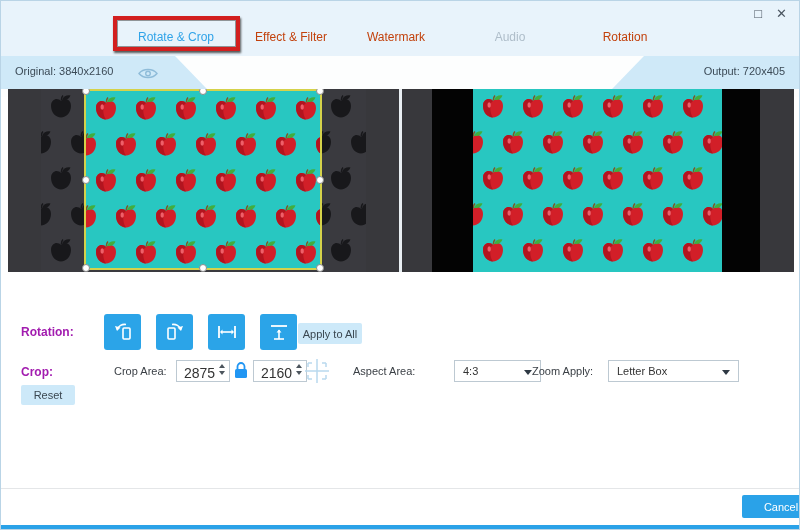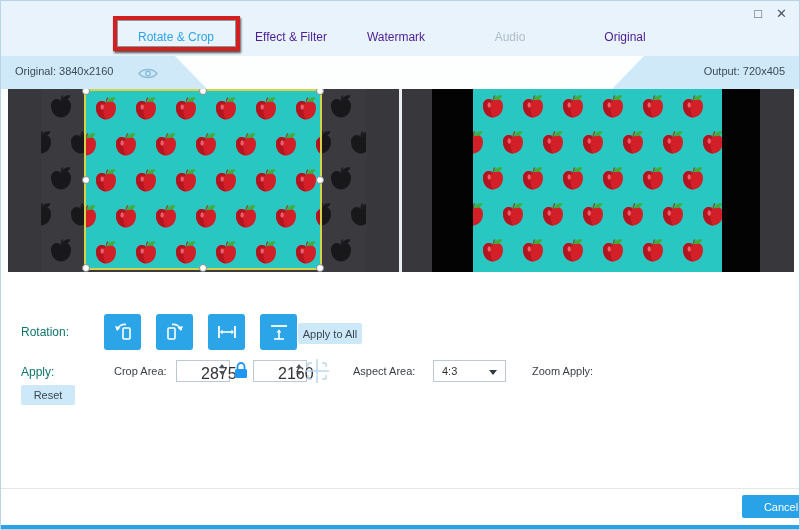--- a/index.html
+++ b/index.html
@@ -4,21 +4,21 @@
 <style>
   * { margin:0; padding:0; box-sizing:border-box; }
   html,body { background:#fff; }
   body { font-family:"Liberation Sans", sans-serif; }
   #app {
     position:relative; width:800px; height:530px; background:#ffffff;
     border:1px solid #b9d4e6; overflow:hidden;
   }
   
   .topbar { position:absolute; left:0; top:0; width:100%; height:55px; background:#e8f3fb; }
-  .tab { position:absolute; top:29px; transform:translateX(-50%); font-size:12px; color:#4c1d95; cursor:default; white-space:nowrap; }
+  .tab { position:absolute; top:29px; transform:translateX(-50%); font-size:12px; color:#c2410c; cursor:default; white-space:nowrap; }
   .tab.active { color:#2fa3e8; }
   .tab.disabled { color:#aebdc9; }
   .annotation-box {
     position:absolute; left:112px; top:15px; width:127px; height:35px;
     border:4px solid #d21f1f; box-shadow:1px 2px 2px rgba(60,60,60,.85), inset 0 0 0 1px rgba(70,70,70,.55);
     z-index:5; pointer-events:none;
   }
   .winbtns { position:absolute; right:12px; top:6px; display:flex; gap:14px; align-items:center; }
   .winbtn { font-size:13px; color:#4a5560; line-height:14px; cursor:default; }
   
@@ -48,28 +48,28 @@
     border-left:6px solid #4aa5e0; border-top:3.5px solid transparent; border-bottom:3.5px solid transparent; }
   .stop-btn { left:50px; border:1.5px solid #abd6f0; }
   .stop-sq { position:absolute; left:5px; top:5px; width:6px; height:6px; border:1.3px solid #abd6f0; border-radius:1px; }
   .track { position:absolute; left:100px; top:14px; width:516px; height:2px; background:#9d9d9d; border-radius:1px; }
   .thumb { position:absolute; left:103px; top:10px; width:9px; height:9px; background:#1d8fe8; border-radius:50%; }
   .time { position:absolute; right:48px; top:9px; font-size:11px; white-space:nowrap; }
   .time .cur { color:#36a1e8; }
   .time .tot { color:#3c3c3c; }
   .vol { position:absolute; right:24px; top:7px; }
   
-  .lbl-bold { position:absolute; font-size:12px; font-weight:normal; color:#0f766e; }
+  .lbl-bold { position:absolute; font-size:12px; font-weight:bold; color:#a21caf; }
   .lbl { position:absolute; font-size:11px; color:#3a3f45; white-space:nowrap; }
   .rot-btn { position:absolute; top:313px; width:37px; height:36px; background:#2ba4e8; border-radius:3px; }
   .rot-btn svg { display:block; margin:6px auto 0; }
   .soft-btn { position:absolute; background:#cde9f9; border-radius:2px; font-size:11px; color:#3a4750;
     display:flex; align-items:center; justify-content:center; }
   .numbox { position:absolute; top:359px; width:54px; height:22px; background:#fff; border:1px solid #bdc9d2; }
-  .numbox .val { position:absolute; left:24px; top:4px; font-size:16px; color:#333; }
+  .numbox .val { position:absolute; left:7px; top:4px; font-size:14px; color:#333; }
   .spin { position:absolute; right:4px; top:3px; display:flex; flex-direction:column; gap:3px; }
   .tri-up { width:0; height:0; border-left:3.5px solid transparent; border-right:3.5px solid transparent; border-bottom:4.5px solid #4c555d; }
   .tri-dn { width:0; height:0; border-left:3.5px solid transparent; border-right:3.5px solid transparent; border-top:4.5px solid #4c555d; }
   .selbox { position:absolute; top:359px; height:22px; background:#fff; border:1px solid #bdc9d2; }
   .selbox .sval { position:absolute; left:8px; top:4px; font-size:11px; color:#333; }
   .sel-tri { position:absolute; right:8px; top:9px; width:0; height:0;
     border-left:4px solid transparent; border-right:4px solid transparent; border-top:5px solid #2f3944; }
   .icon-abs { position:absolute; }
   
   .footer-line { position:absolute; left:0; top:487px; width:100%; height:1px; background:#e4e6e8; }
@@ -107,21 +107,21 @@
   </defs>
 </svg>
 
 <div id="app">
 
   <div class="topbar">
     <span class="tab active" style="left:175px">Rotate &amp; Crop</span>
     <span class="tab" style="left:290px">Effect &amp; Filter</span>
     <span class="tab" style="left:395px">Watermark</span>
     <span class="tab disabled" style="left:509px">Audio</span>
-    <span class="tab" style="left:624px">Original</span>
+    <span class="tab" style="left:624px">Rotation</span>
     <div class="annotation-box"></div>
     <div class="winbtns">
       <span class="winbtn">□</span>
       <span class="winbtn">✕</span>
     </div>
   </div>
 
   <div class="infobar">
     <div class="info-left"></div>
     <div class="info-right"></div>
@@ -196,21 +196,21 @@
   <div class="rot-btn" style="left:259px">
     <svg width="24" height="24" viewBox="0 0 24 24">
       <line x1="4" y1="6" x2="20" y2="6" stroke="#fff" stroke-width="1.8"></line>
       <line x1="12" y1="10" x2="12" y2="19" stroke="#fff" stroke-width="1.6"></line>
       <path d="M9.5 12.5 L12 9.5 L14.5 12.5 Z" fill="#fff"></path>
       <line x1="7" y1="19" x2="17" y2="19" stroke="#fff" stroke-width="1.6"></line>
     </svg>
   </div>
   <div class="soft-btn" style="left:297px;top:322px;width:64px;height:21px">Apply to All</div>
 
-  <span class="lbl-bold" style="left:20px;top:364px">Apply:</span>
+  <span class="lbl-bold" style="left:20px;top:364px">Crop:</span>
   <span class="lbl" style="left:113px;top:364px">Crop Area:</span>
   <div class="numbox" style="left:175px">
     <span class="val">2875</span>
     <span class="spin">
         <span class="tri-up"></span>
         <span class="tri-dn"></span>
       </span>
   </div>
   <span class="icon-abs" style="left:233px;top:360px">
     <svg width="14" height="18" viewBox="0 0 14 18">
@@ -229,24 +229,28 @@
     <svg width="34" height="26" viewBox="0 0 34 26">
       <line x1="17" y1="1" x2="17" y2="25" stroke="#b9d9ee" stroke-width="1.5"></line>
       <line x1="5" y1="13" x2="29" y2="13" stroke="#b9d9ee" stroke-width="1.5"></line>
       <path d="M8 5 h4 M8 5 v4" stroke="#b9d9ee" stroke-width="1.5" fill="none"></path>
       <path d="M26 5 h-4 M26 5 v4" stroke="#b9d9ee" stroke-width="1.5" fill="none"></path>
       <path d="M8 21 h4 M8 21 v-4" stroke="#b9d9ee" stroke-width="1.5" fill="none"></path>
       <path d="M26 21 h-4 M26 21 v-4" stroke="#b9d9ee" stroke-width="1.5" fill="none"></path>
     </svg>
   </span>
   <span class="lbl" style="left:352px;top:364px">Aspect Area:</span>
-  <div class="selbox" style="left:432px;width:73px">
+  <div class="selbox" style="left:453px;width:87px">
     <span class="sval">4:3</span>
     <span class="sel-tri"></span>
   </div>
   <span class="lbl" style="left:531px;top:364px">Zoom Apply:</span>
+  <div class="selbox" style="left:607px;width:131px">
+    <span class="sval">Letter Box</span>
+    <span class="sel-tri"></span>
+  </div>
   <div class="soft-btn" style="left:20px;top:384px;width:54px;height:20px">Reset</div>
 
   <div class="footer-line"></div>
   <div class="cta" style="left:741px">Cancel</div>
   <div class="bottom-strip"></div>
 
 </div>
 
 </body></html>

